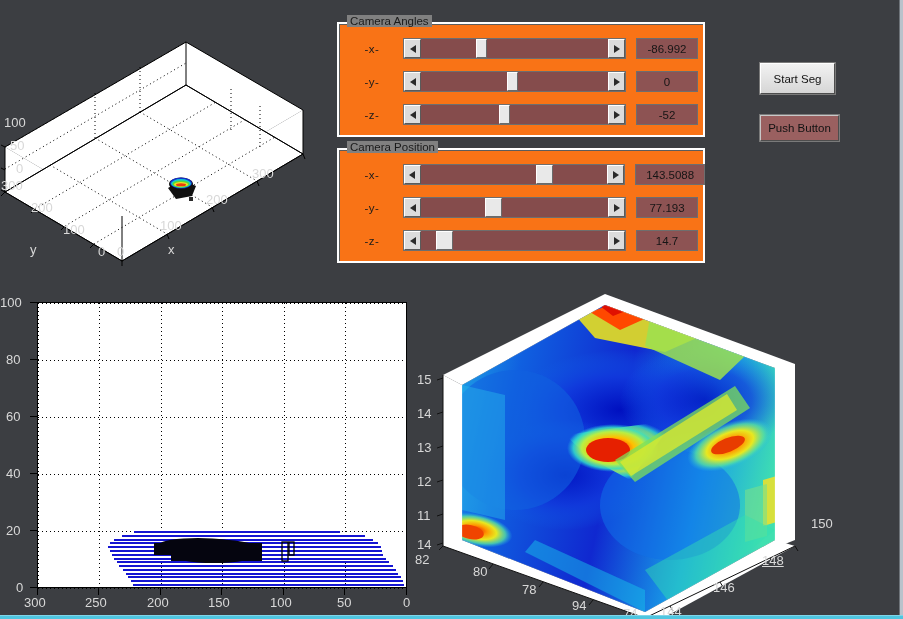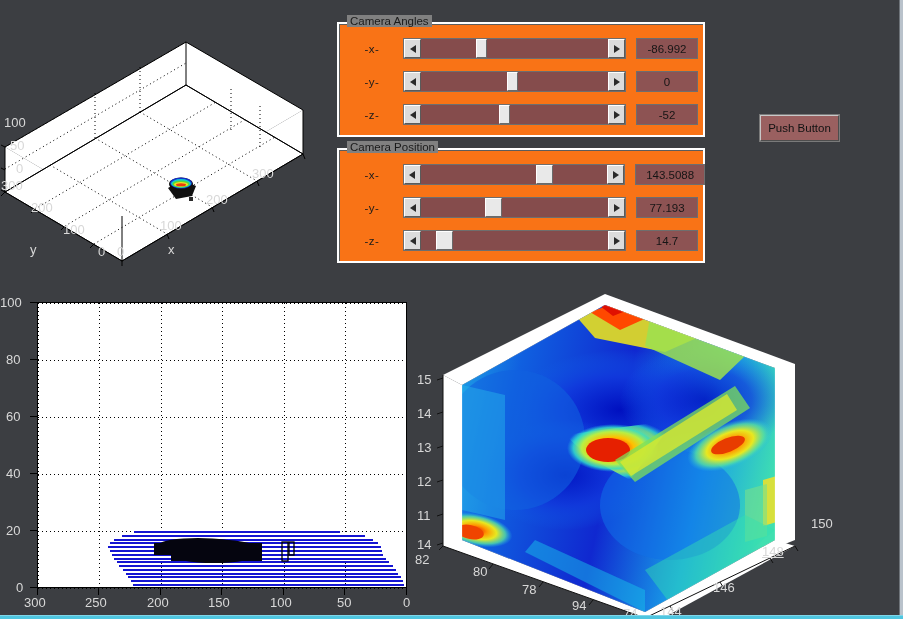--- a/index.html
+++ b/index.html
@@ -275,20 +275,21 @@
           <div class="sthumb" id="cp-z-thumb" style="width: 17px; left: 15.3px;"></div>
         </div>
         <div class="sbtn right">
             <i class="tri"></i>
           </div>
       </div>
       <div class="sval" style="width:62px;margin-left:10px;">14.7</div>
     </div>
   </div>
 
+  <div class="btn light" style="left:760px;top:63px;width:75px;height:31px;">Start Seg</div>
   <div class="btn maroon" style="left:760px;top:115px;width:79px;height:26px;">Push Button</div>
 
   <div class="axes" id="sonar2d" style="left:0px;top:290px;width:440px;height:329px;">
 
     <div id="plot2d-box" style="left:37px;top:12px;width:370px;height:286px;">
 
       <div class="grid-v" style="left:0px;"></div>
       <div class="grid-v" style="left:61px;"></div>
       <div class="grid-v" style="left:123px;"></div>
       <div class="grid-v" style="left:184px;"></div>
@@ -485,21 +486,21 @@
     <div class="ax-label" style="left:2px;top:247px;">14</div>
 
     <div class="ax-label" style="left:0px;top:262px;">82</div>
     <div class="ax-label" style="left:58px;top:274px;">80</div>
     <div class="ax-label" style="left:107px;top:292px;">78</div>
     <div class="ax-label" style="left:157px;top:308px;">94</div>
     <div class="ax-label" style="left:208px;top:316px;">74</div>
 
     <div class="ax-label" style="left:245px;top:314px;">144</div>
     <div class="ax-label" style="left:298px;top:290px;">146</div>
-    <div class="ax-label" style="left:347px;top:254px;text-decoration:underline;">148</div>
+    <div class="ax-label" style="left:347px;top:263px;text-decoration:underline;">148</div>
     <div class="ax-label" style="left:396px;top:226px;">150</div>
   </div>
 
   <div class="edge-right2"></div>
   <div class="edge-right"></div>
   <div class="edge-bottom2"></div>
   <div class="edge-bottom"></div>
 </div>
 
 </body></html>

